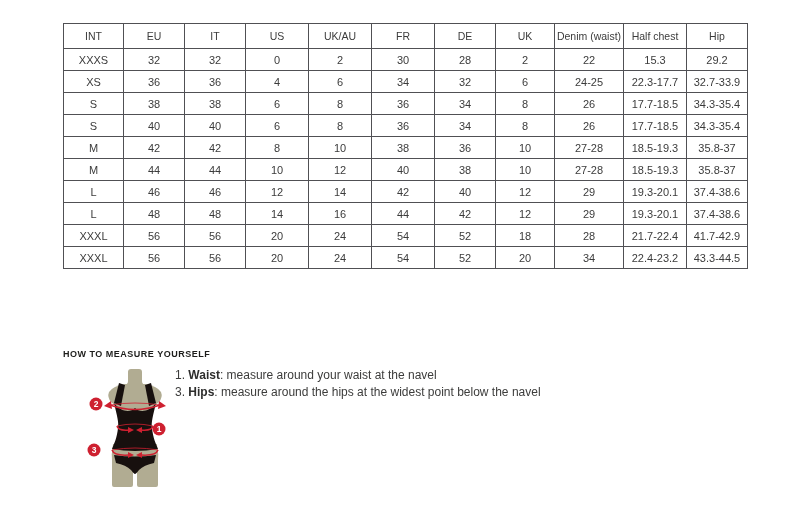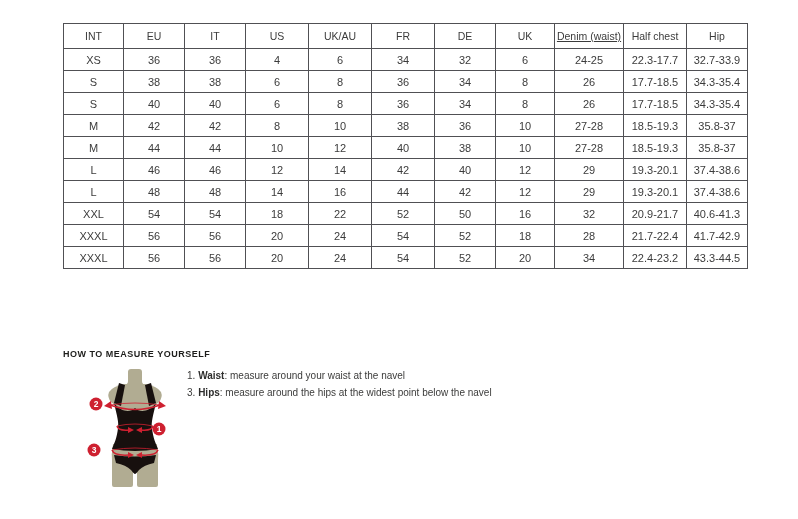--- a/index.html
+++ b/index.html
@@ -13,30 +13,30 @@
   th,td{
     border:1px solid #505054;text-align:center;vertical-align:middle;
     color:#3b3b3b;font-weight:400;padding:0;white-space:nowrap;overflow:hidden;
   }
   th{height:24px;font-size:10.5px;}
   td{height:21px;font-size:11px;}
   th:nth-child(1){width:59px;} th:nth-child(2){width:60px;}
   th:nth-child(3){width:60px;} th:nth-child(4){width:62px;}
   th:nth-child(5){width:62px;} th:nth-child(6){width:62px;}
   th:nth-child(7){width:60px;} th:nth-child(8){width:58px;}
-  th:nth-child(9){width:68px;text-decoration:underline;} th:nth-child(10){width:62px;}
+  th:nth-child(9){width:68px;} th:nth-child(10){width:62px;}
   th:nth-child(11){width:60px;text-align:center;}
   
   .measure-title{
     position:absolute;left:63px;top:349px;font-size:9px;font-weight:700;
     letter-spacing:.5px;color:#1d1d1b;
   }
   .figure-wrap{position:absolute;left:85px;top:368px;width:100px;height:122px;}
   .steps{position:absolute;left:175px;top:371px;width:420px;}
-  .step{font-size:10px;color:#3c3c3b;margin-bottom:7.5px;line-height:9px;margin-left:12px;}
+  .step{font-size:12px;color:#3c3c3b;margin-bottom:7.5px;line-height:9px;}
   .step b{color:#2e2e2d;}
 </style>
 </head>
 <body>
 
 <div class="table-wrap">
   <table>
     <thead>
       <tr>
           <th>INT</th>
@@ -47,20 +47,33 @@
           <th>FR</th>
           <th>DE</th>
           <th>UK</th>
           <th>Denim (waist)</th>
           <th>Half chest</th>
           <th>Hip</th>
         </tr>
     </thead>
     <tbody>
         <tr>
+          <td>XXXS</td>
+          <td>32</td>
+          <td>32</td>
+          <td>0</td>
+          <td>2</td>
+          <td>30</td>
+          <td>28</td>
+          <td>2</td>
+          <td>22</td>
+          <td>15.3</td>
+          <td>29.2</td>
+        </tr>
+        <tr>
           <td>XS</td>
           <td>36</td>
           <td>36</td>
           <td>4</td>
           <td>6</td>
           <td>34</td>
           <td>32</td>
           <td>6</td>
           <td>24-25</td>
           <td>22.3-17.7</td>
@@ -136,33 +149,20 @@
           <td>48</td>
           <td>48</td>
           <td>14</td>
           <td>16</td>
           <td>44</td>
           <td>42</td>
           <td>12</td>
           <td>29</td>
           <td>19.3-20.1</td>
           <td>37.4-38.6</td>
-        </tr>
-        <tr>
-          <td>XXL</td>
-          <td>54</td>
-          <td>54</td>
-          <td>18</td>
-          <td>22</td>
-          <td>52</td>
-          <td>50</td>
-          <td>16</td>
-          <td>32</td>
-          <td>20.9-21.7</td>
-          <td>40.6-41.3</td>
         </tr>
         <tr>
           <td>XXXL</td>
           <td>56</td>
           <td>56</td>
           <td>20</td>
           <td>24</td>
           <td>54</td>
           <td>52</td>
           <td>18</td>

